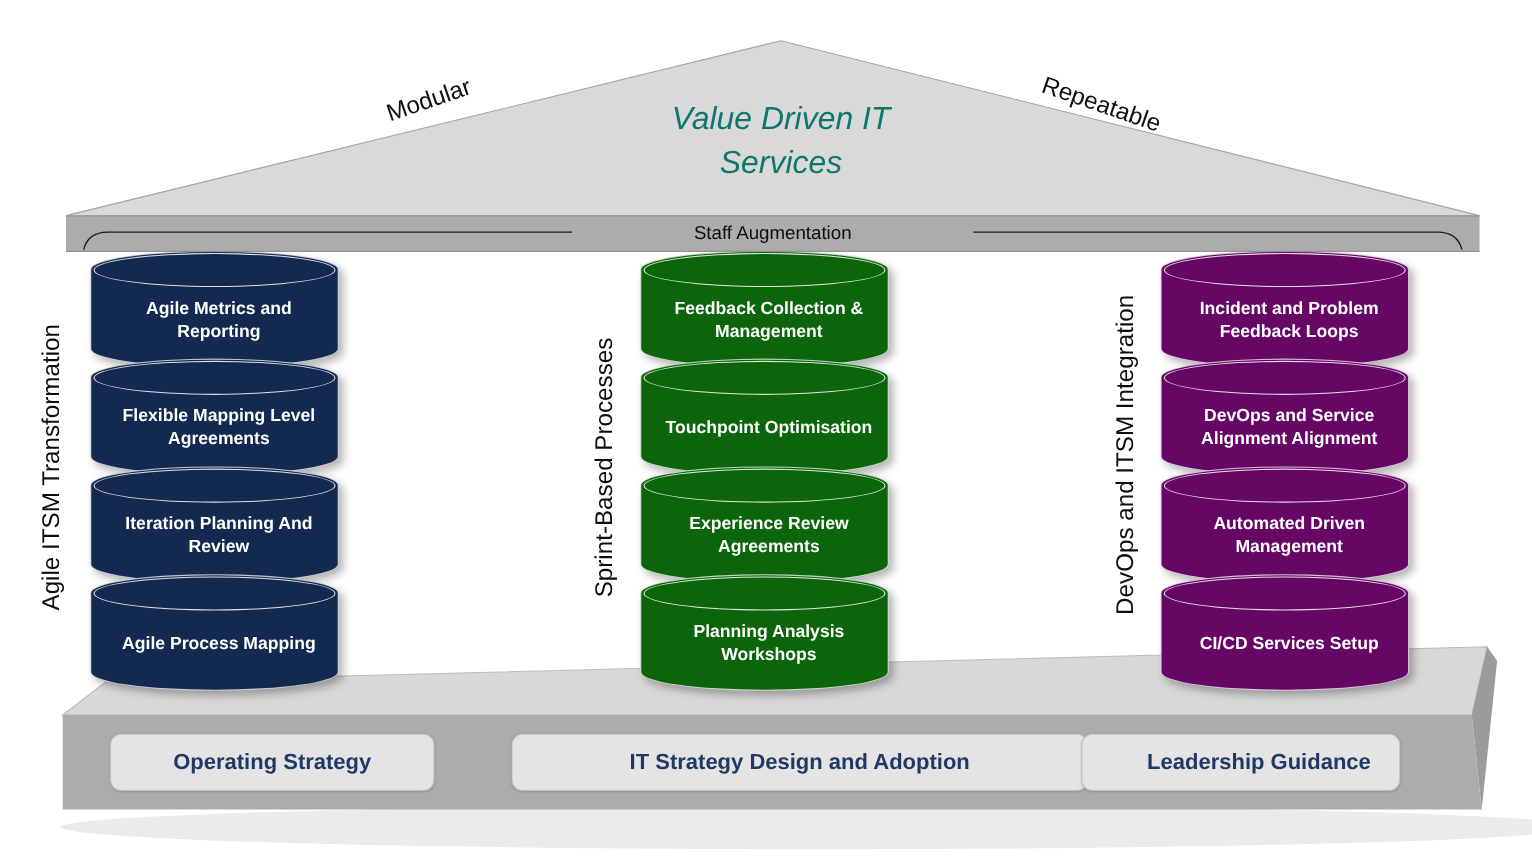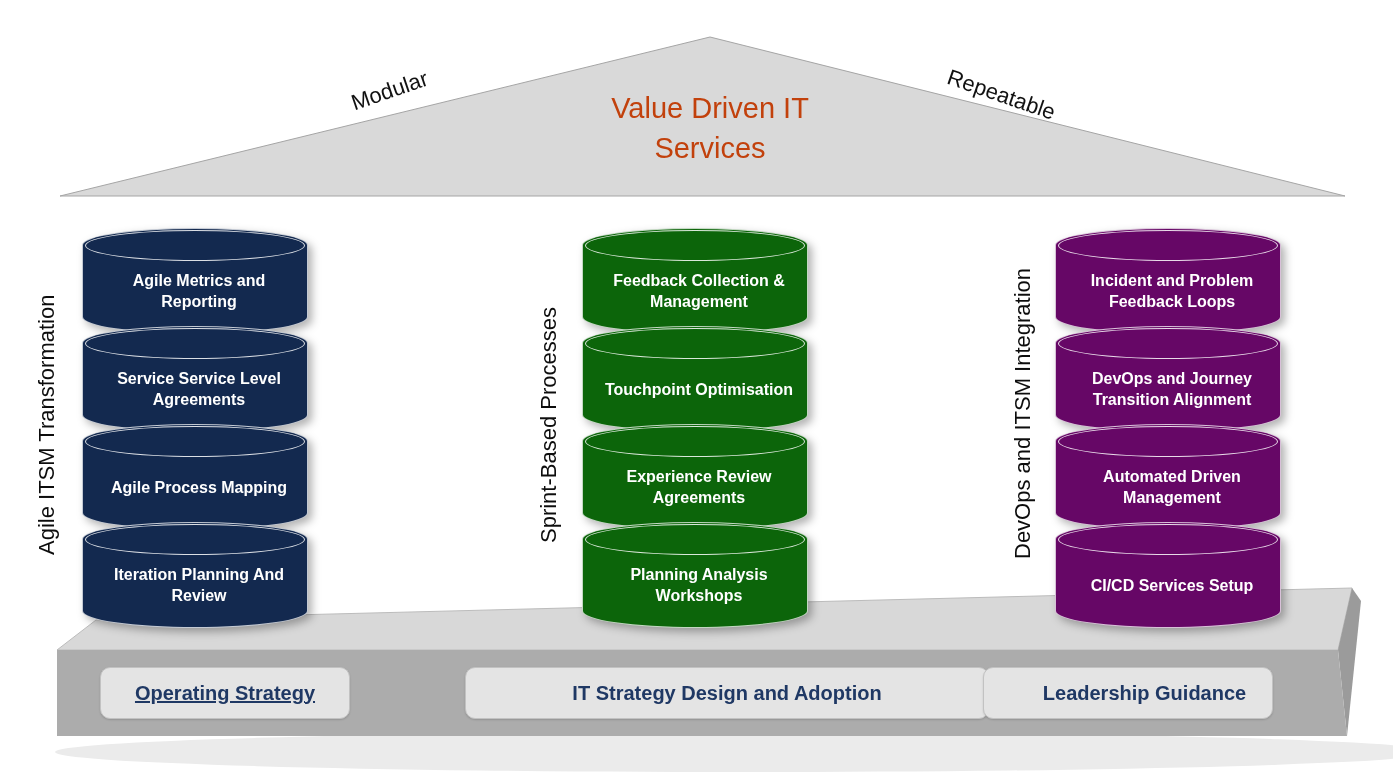--- a/index.html
+++ b/index.html
@@ -6,21 +6,21 @@
   #canvas{
     position:relative;width:1393px;height:778px;background:#ffffff;
     font-family:"Liberation Sans", sans-serif;overflow:hidden;
   }
   svg{display:block;}
 
   
   #roof-svg{position:absolute;left:0;top:0;}
   #roof-title{
     position:absolute;left:510px;top:88px;width:400px;text-align:center;
-    font-size:29px;line-height:1.38;color:#c2410c;font-weight:500;
+    font-size:29px;line-height:1.38;color:#0f766e;font-weight:500;font-style:italic;
   }
   .slope-label{
     position:absolute;font-size:22px;color:#111;white-space:nowrap;
   }
   #slope-left{left:350px;top:78px;transform:rotate(-19deg);}
   #slope-right{left:945px;top:82px;transform:rotate(19deg);}
 
   
   #beam{
     position:absolute;left:60px;top:196px;width:1285px;height:33px;
@@ -35,21 +35,21 @@
 
   
   #platform-svg{position:absolute;left:0;top:570px;}
   .base-button{
     position:absolute;top:667px;height:52px;border-radius:10px;
     background:#e4e4e4;border:1px solid #c2c2c2;box-sizing:border-box;
     display:flex;align-items:center;justify-content:center;
     font-size:20px;font-weight:bold;color:#1f3864;
     box-shadow:0 1px 2px rgba(0,0,0,0.15);
   }
-  #base-button-0{left:100px;width:250px;text-decoration:underline;}
+  #base-button-0{left:100px;width:295px;}
   #base-button-1{left:465px;width:524px;}
   #base-button-2{left:983px;width:290px;padding-left:33px;}
 
   
   .pillar{
     position:absolute;top:228px;width:226px;
     filter:drop-shadow(4px 4px 4px rgba(0,0,0,0.30));
   }
   #pillar-0{left:82px;}
   #pillar-1{left:582px;}
@@ -90,27 +90,27 @@
     <polygon points="57,650 96,620 1352,588 1338,650" fill="#d8d8d8" stroke="#bcbcbc" stroke-width="1"></polygon>
     <polygon points="1338,650 1352,588 1361,601 1347,736" fill="#9b9b9b"></polygon>
     <polygon points="57,650 1338,650 1347,736 57,736" fill="#acacac"></polygon>
   </svg>
 
   <div class="pillar" id="pillar-0" style="--c: #13294F;">
     <div class="seg">
         <div class="seg-label">Agile Metrics and Reporting</div>
       </div>
     <div class="seg">
-        <div class="seg-label">Service Service Level Agreements</div>
+        <div class="seg-label">Flexible Mapping Level Agreements</div>
+      </div>
+    <div class="seg">
+        <div class="seg-label">Iteration Planning And Review</div>
       </div>
     <div class="seg">
         <div class="seg-label">Agile Process Mapping</div>
-      </div>
-    <div class="seg">
-        <div class="seg-label">Iteration Planning And Review</div>
       </div>
   </div>
   <div class="pillar" id="pillar-1" style="--c: #0C650A;">
     <div class="seg">
         <div class="seg-label">Feedback Collection &amp; Management</div>
       </div>
     <div class="seg">
         <div class="seg-label">Touchpoint Optimisation</div>
       </div>
     <div class="seg">
@@ -118,21 +118,21 @@
       </div>
     <div class="seg">
         <div class="seg-label">Planning Analysis Workshops</div>
       </div>
   </div>
   <div class="pillar" id="pillar-2" style="--c: #660766;">
     <div class="seg">
         <div class="seg-label">Incident and Problem Feedback Loops</div>
       </div>
     <div class="seg">
-        <div class="seg-label">DevOps and Journey Transition Alignment</div>
+        <div class="seg-label">DevOps and Service Alignment Alignment</div>
       </div>
     <div class="seg">
         <div class="seg-label">Automated Driven Management</div>
       </div>
     <div class="seg">
         <div class="seg-label">CI/CD Services Setup</div>
       </div>
   </div>
 
   <div class="pillar-name" id="pillar-name-0">Agile ITSM Transformation</div>
@@ -142,18 +142,25 @@
   <svg id="roof-svg" width="1393" height="197" viewBox="0 0 1393 197">
     <polygon points="710,37 1345,196 60,196" fill="#d9d9d9" stroke="#a5a5a5" stroke-width="1"></polygon>
   </svg>
   <div id="roof-title">
     <div>Value Driven IT</div>
     <div>Services</div>
   </div>
   <div class="slope-label" id="slope-left">Modular</div>
   <div class="slope-label" id="slope-right">Repeatable</div>
 
+  <div id="beam">
+    <svg id="beam-brace" width="1285" height="33" viewBox="0 0 1285 33">
+      <path d="M 460,14 H 38 Q 20,14 16,30" fill="none" stroke="#1a1a1a" stroke-width="1.3"></path>
+      <path d="M 825,14 H 1247 Q 1265,14 1269,30" fill="none" stroke="#1a1a1a" stroke-width="1.3"></path>
+    </svg>
+    <div id="beam-label">Staff Augmentation</div>
+  </div>
 
   <div class="base-button" id="base-button-0">Operating Strategy</div>
   <div class="base-button" id="base-button-1">IT Strategy Design and Adoption</div>
   <div class="base-button" id="base-button-2">Leadership Guidance</div>
 
 </div>
 
 </body></html>

